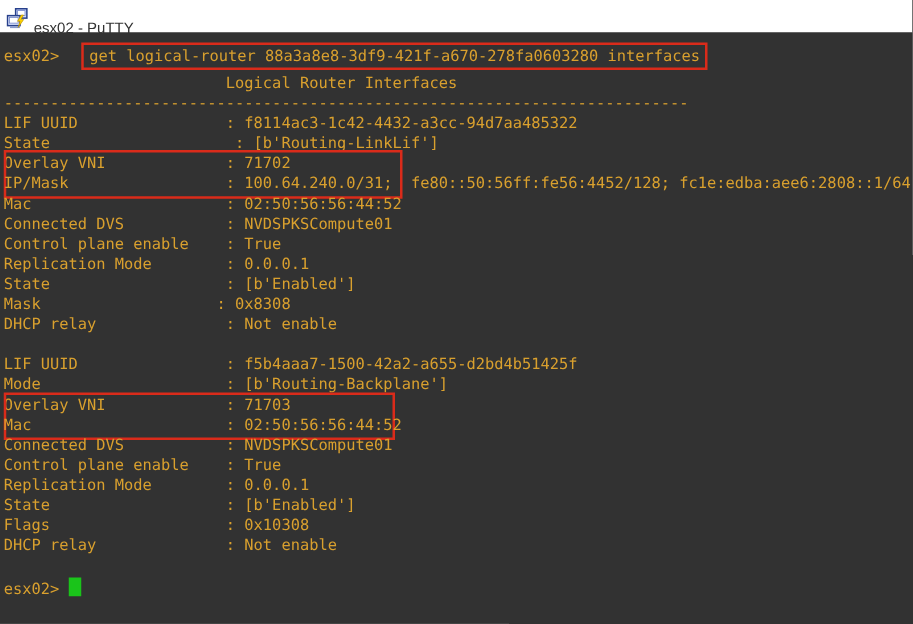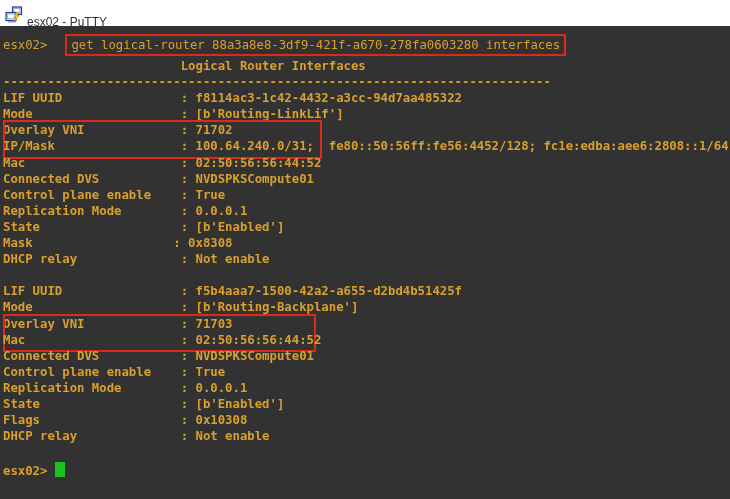--- a/index.html
+++ b/index.html
@@ -29,21 +29,21 @@
   }
   
   #terminal{
     position:absolute;top:26px;left:0;width:730px;height:473px;
     background:var(--term-bg);
     color:var(--term-text);
     font-size:12.3px;line-height:16.1px;
     padding:6px 0 0 3px;box-sizing:border-box;
     cursor:text;
   }
-  .line{white-space:pre;height:16.1px;position:relative;font-weight:bold;}
+  .line{white-space:pre;height:16.1px;position:relative;}
   .cmdrow{white-space:pre;height:26px;display:flex;align-items:center;}
   .cmdbox{
     display:inline-block;border:2px solid var(--ann-red);
     padding:1px 4px;margin-left:18px;
   }
   .hlbox{
     position:absolute;top:-2px;left:0;height:31px;
     border:2px solid var(--ann-red);
     pointer-events:none;
   }
@@ -69,21 +69,21 @@
     </svg>
     <span class="title-text">esx02 - PuTTY</span>
   </div>
 
   <div id="terminal">
     <div class="cmdrow"><span>esx02&gt;</span><span class="cmdbox"><span>get logical-router 88a3a8e8-3df9-421f-a670-278fa0603280 interfaces</span></span></div>
     <div id="term-output">
         <div class="line">                        Logical Router Interfaces</div>
         <div class="line">--------------------------------------------------------------------------</div>
         <div class="line">LIF UUID                : f8114ac3-1c42-4432-a3cc-94d7aa485322</div>
-        <div class="line">Mode                    : [b'Routing-LinkLif']</div>
+        <div class="line">State                    : [b'Routing-LinkLif']</div>
         <div class="line">Overlay VNI             : 71702<div class="hlbox" style="width: 315px; height: 34.2px;"></div></div>
         <div class="line">IP/Mask                 : 100.64.240.0/31;  fe80::50:56ff:fe56:4452/128; fc1e:edba:aee6:2808::1/64</div>
         <div class="line">Mac                     : 02:50:56:56:44:52</div>
         <div class="line">Connected DVS           : NVDSPKSCompute01</div>
         <div class="line">Control plane enable    : True</div>
         <div class="line">Replication Mode        : 0.0.0.1</div>
         <div class="line">State                   : [b'Enabled']</div>
         <div class="line">Mask                   : 0x8308</div>
         <div class="line">DHCP relay              : Not enable</div>
         <div class="line"></div>

